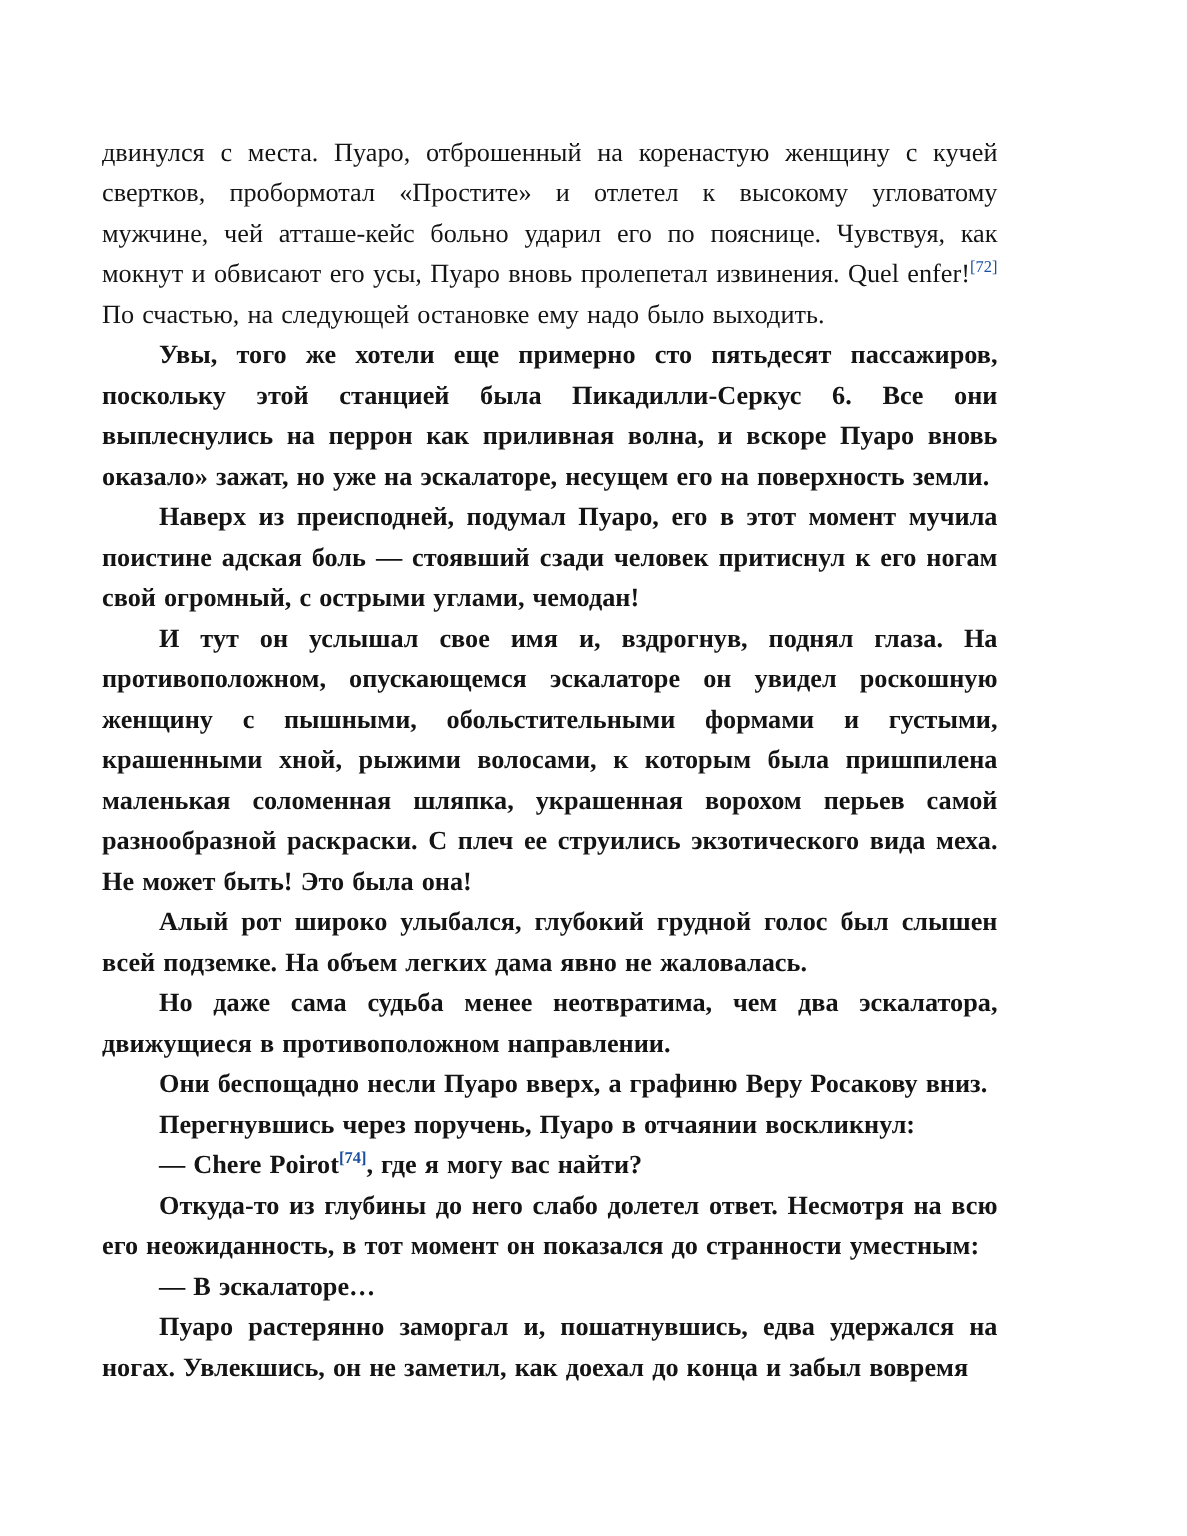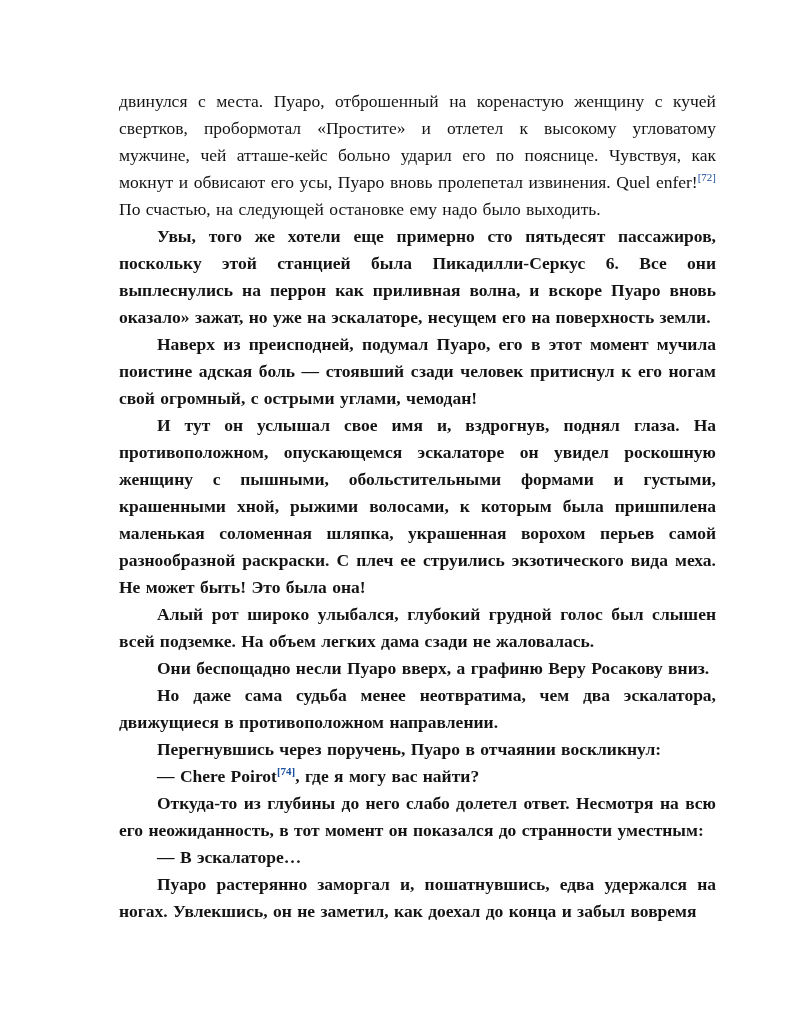--- a/index.html
+++ b/index.html
@@ -10,21 +10,21 @@
   body {
     width: 791px;
     height: 1024px;
     overflow: hidden;
     font-family: "Liberation Serif", "DejaVu Serif", serif;
   }
   .page {
     box-sizing: border-box;
     width: 791px;
     height: 1024px;
-    padding: 88px 97px 60px 119px;
+    padding: 88px 97px 60px 68px;
     background: #ffffff;
     color: #111111;
   }
   .text-block {
     width: 597px;
   }
   p.para {
     margin: 0;
     font-size: 17.5px;
     line-height: 27px;
@@ -54,26 +54,26 @@
   <div class="text-block">
 
     <p class="para"><span>двинулся с места. Пуаро, отброшенный на коренастую женщину с кучей свертков, пробормотал «Простите» и отлетел к высокому угловатому мужчине, чей атташе-кейс больно ударил его по пояснице. Чувствуя, как мокнут и обвисают его усы, Пуаро вновь пролепетал извинения. Quel enfer!</span><sup class="fn"><a class="fn-link">[72]</a></sup><span> По счастью, на следующей остановке ему надо было выходить.</span></p>
 
     <p class="para indent"><span>Увы, того же хотели еще примерно сто пятьдесят пассажиров, поскольку этой станцией была Пикадилли-Серкус 6. Все они выплеснулись на перрон как приливная волна, и вскоре Пуаро вновь оказало» зажат, но уже на эскалаторе, несущем его на поверхность земли.</span></p>
 
     <p class="para indent"><span>Наверх из преисподней, подумал Пуаро, его в этот момент мучила поистине адская боль — стоявший сзади человек притиснул к его ногам свой огромный, с острыми углами, чемодан!</span></p>
 
     <p class="para indent"><span>И тут он услышал свое имя и, вздрогнув, поднял глаза. На противоположном, опускающемся эскалаторе он увидел роскошную женщину с пышными, обольстительными формами и густыми, крашенными хной, рыжими волосами, к которым была пришпилена маленькая соломенная шляпка, украшенная ворохом перьев самой разнообразной раскраски. С плеч ее струились экзотического вида меха. Не может быть! Это была она!</span></p>
 
-    <p class="para indent"><span>Алый рот широко улыбался, глубокий грудной голос был слышен всей подземке. На объем легких дама сзади не жаловалась.</span></p>
+    <p class="para indent"><span>Алый рот широко улыбался, глубокий грудной голос был слышен всей подземке. На объем легких дама явно не жаловалась.</span></p>
 
 
+    <p class="para indent"><span>Но даже сама судьба менее неотвратима, чем два эскалатора, движущиеся в противоположном направлении.</span></p>
+
     <p class="para indent"><span>Они беспощадно несли Пуаро вверх, а графиню Веру Росакову вниз.</span></p>
-
-    <p class="para indent"><span>Но даже сама судьба менее неотвратима, чем два эскалатора, движущиеся в противоположном направлении.</span></p>
 
     <p class="para indent"><span>Перегнувшись через поручень, Пуаро в отчаянии воскликнул:</span></p>
 
     <p class="para indent"><span>— Chere Poirot</span><sup class="fn"><a class="fn-link">[74]</a></sup><span>, где я могу вас найти?</span></p>
 
     <p class="para indent"><span>Откуда-то из глубины до него слабо долетел ответ. Несмотря на всю его неожиданность, в тот момент он показался до странности уместным:</span></p>
 
     <p class="para indent"><span>— В эскалаторе…</span></p>
 
     <p class="para indent"><span>Пуаро растерянно заморгал и, пошатнувшись, едва удержался на ногах. Увлекшись, он не заметил, как доехал до конца и забыл вовремя</span></p>

